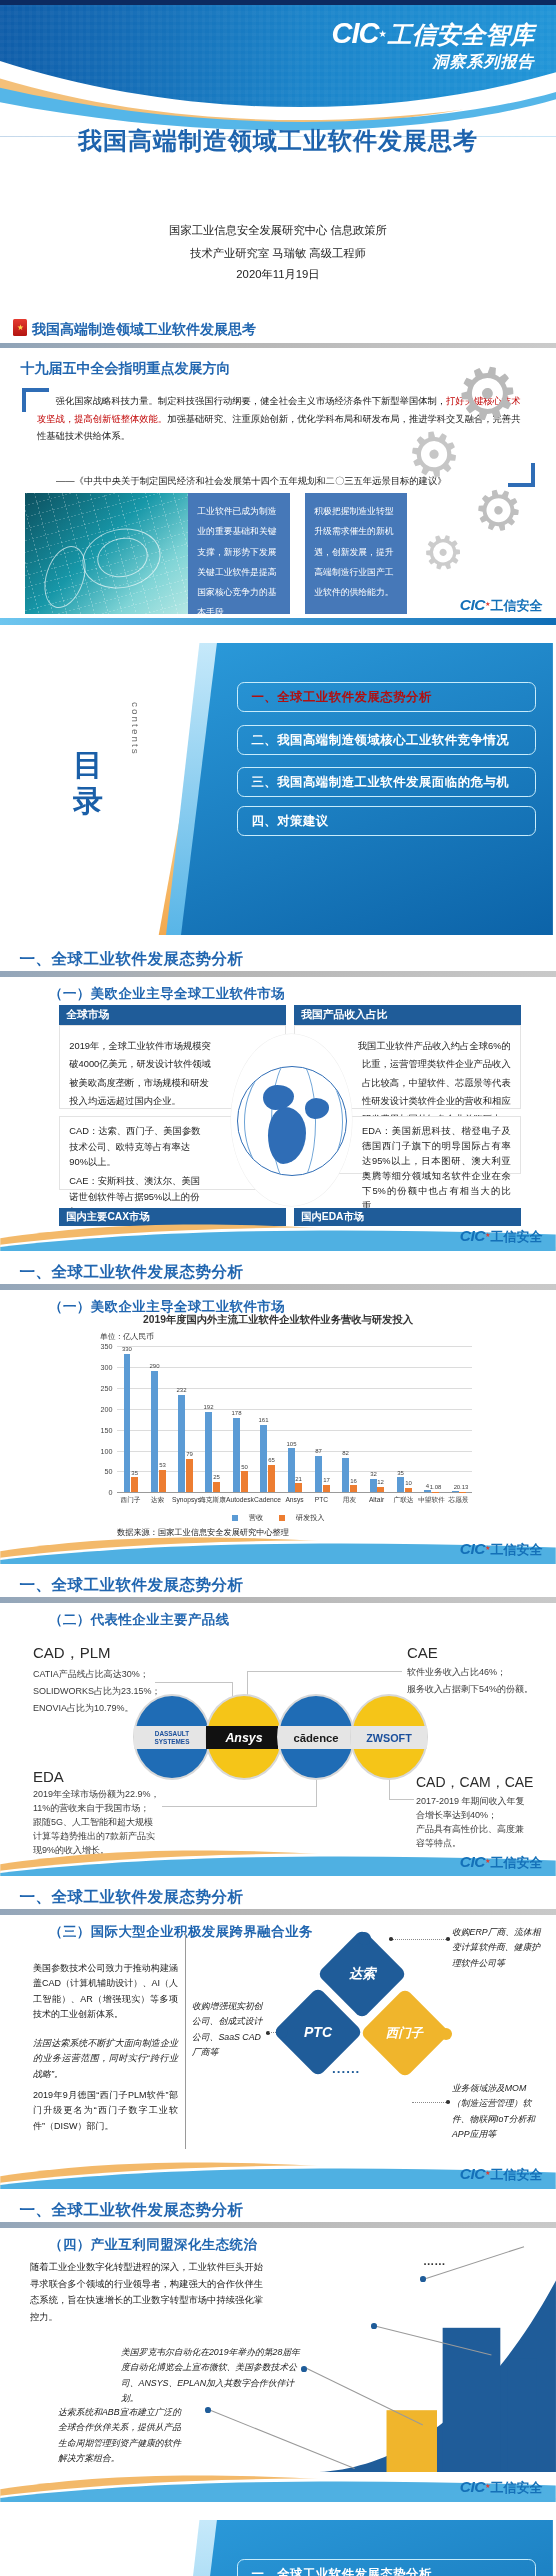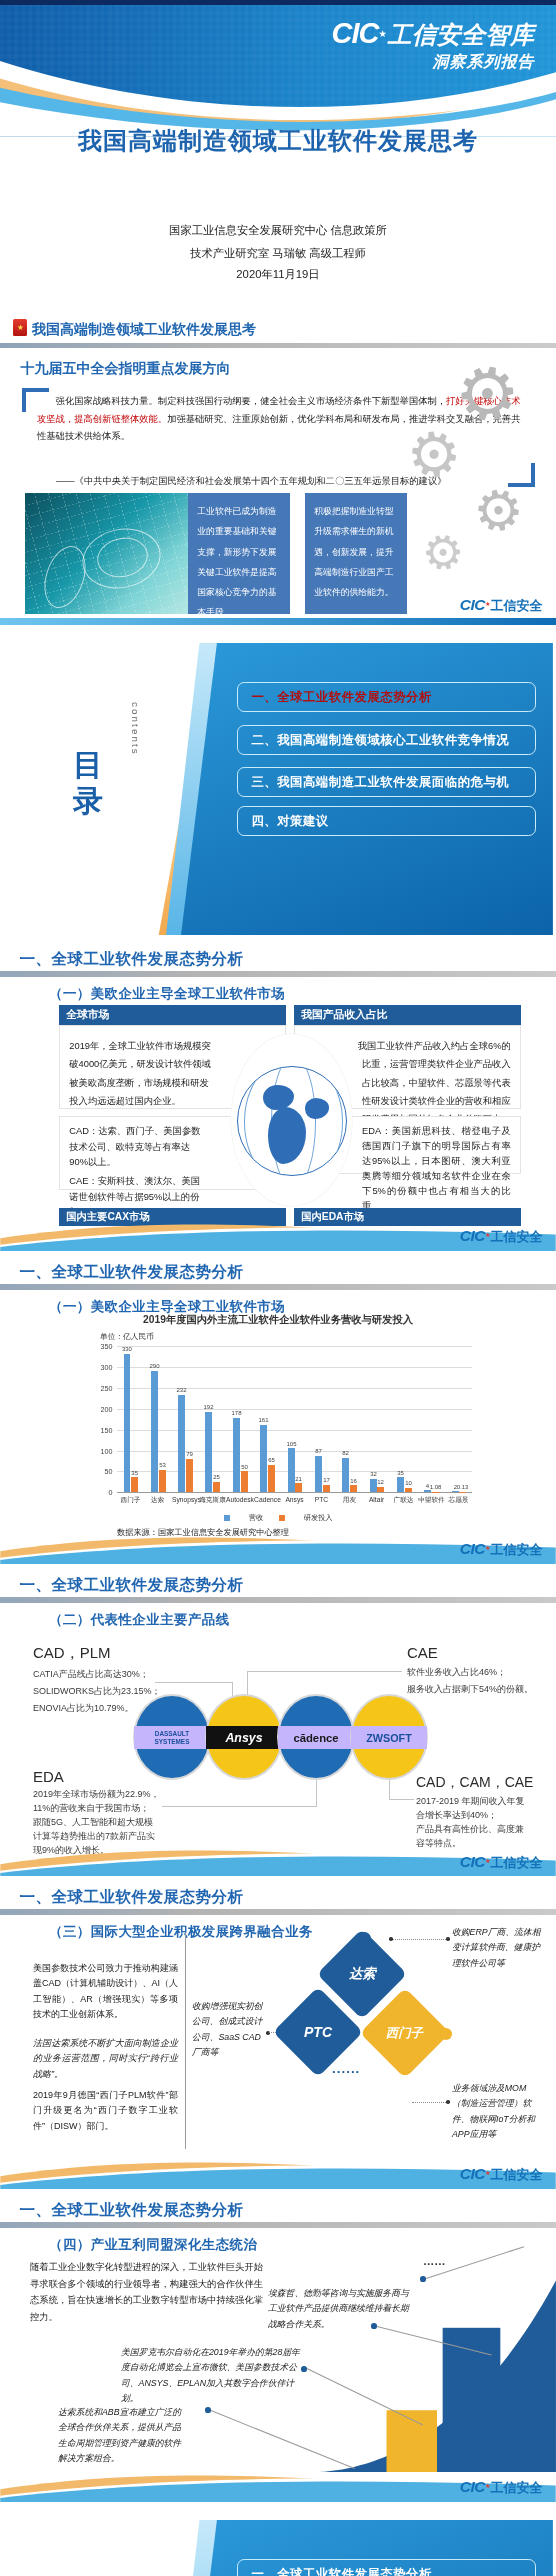--- a/index.html
+++ b/index.html
@@ -64,28 +64,28 @@
   
   .c-title{position:absolute;left:0;right:0;top:62px;text-align:center;font-size:10.3px;font-weight:bold;color:#333;}
   .c-unit{position:absolute;left:100px;top:81px;font-size:7.7px;color:#333;}
   .chart-plot{position:absolute;left:117px;top:95px;width:355px;height:146px;border-bottom:0.5px solid #9a9a9a;}
   .gridline{position:absolute;left:0;right:0;height:0.5px;background:#dcdcdc;}
   .ytick{position:absolute;right:calc(100% + 4.6px);transform:translateY(-50%);font-size:7.2px;color:#444;}
   .bar{position:absolute;bottom:0;}
   .blabel{position:absolute;width:25px;text-align:center;font-size:6px;color:#444;}
   .xlabel{position:absolute;top:calc(100% + 3.6px);text-align:center;font-size:6.7px;color:#333;}
   .legend{position:absolute;left:0;right:0;top:262px;display:flex;justify-content:center;gap:15.5px;font-size:7.2px;color:#333;}
-  .legend .it{display:flex;align-items:center;gap:19px;}
+  .legend .it{display:flex;align-items:center;gap:11px;}
   .legend-swatch{width:6.2px;height:6.2px;display:inline-block;}
   .source{position:absolute;left:117px;top:276px;font-size:8.2px;color:#222;}
   
   .blk-title{font-size:15px;color:#2b2b2b;margin-bottom:3.1px;}
   .blk-text{font-size:9px;line-height:1.9;color:#3a3a3a;}
   .ell{position:absolute;top:130px;width:78px;height:86px;border-radius:50%;border:2.1px solid #d8d8d8;box-sizing:border-box;}
-  .ell .band{position:absolute;left:-1px;right:-1px;top:30px;height:23px;background:#c4b5fd;display:flex;align-items:center;justify-content:center;font-weight:bold;}
+  .ell .band{position:absolute;left:-1px;right:-1px;top:30px;height:23px;background:#e5e5e5;display:flex;align-items:center;justify-content:center;font-weight:bold;}
   .conn{position:absolute;background:#c4c4c4;}
   
   .s7p{position:absolute;left:33px;width:145px;font-size:9px;line-height:1.7;color:#1a1a1a;text-align:justify;}
   .divider{position:absolute;left:185px;top:57px;height:216px;width:0.5px;background:#9a9a9a;}
   .callout{position:absolute;font-size:8.8px;line-height:1.75;color:#1a1a1a;font-style:italic;}
   .puz{position:absolute;width:64px;height:64px;border-radius:7.2px;transform:rotate(45deg);display:flex;align-items:center;justify-content:center;}
   .puz span{transform:rotate(-45deg);color:#fff;font-weight:bold;font-style:italic;}
   .puz.blue{background:#1f5c99;}
   .puz.yellow{background:#f0b52c;}
   .knob{position:absolute;border-radius:50%;}
@@ -410,21 +410,20 @@
     </div>
     <div class="ciclogo"><span class="c1">CIC</span><span class="st">★</span><span class="c2">工信安全</span></div>
   </div>
 
   <div class="slide" style="top:2189px;">
     <div class="s-head">一、全球工业软件发展态势分析</div>
     <div class="s-bar"></div>
     <div class="s-sub">（四）产业互利同盟深化生态统治</div>
     <div style="position:absolute;left:30px;top:70px;width:233px;font-size:9.3px;line-height:1.8;color:#1a1a1a;text-align:justify;">随着工业企业数字化转型进程的深入，工业软件巨头开始寻求联合多个领域的行业领导者，构建强大的合作伙伴生态系统，旨在快速增长的工业数字转型市场中持续强化掌控力。</div>
     <div style="position:absolute;left:423px;top:66px;font-size:11.3px;font-weight:bold;color:#333;">……</div>
-    <div class="callout" style="left:268px;top:97px;width:147px;">埃森哲、德勤等咨询与实施服务商与工业软件产品提供商继续维持着长期战略合作关系。</div>
     <div class="callout" style="left:121px;top:156px;width:180px;">美国罗克韦尔自动化在2019年举办的第28届年度自动化博览会上宣布微软、美国参数技术公司、ANSYS、EPLAN加入其数字合作伙伴计划。</div>
     <div class="callout" style="left:58px;top:216px;width:131px;">达索系统和ABB宣布建立广泛的全球合作伙伴关系，提供从产品生命周期管理到资产健康的软件解决方案组合。</div>
     <div class="bdot" style="left:420px;top:87px;"></div>
     <div class="bdot" style="left:371px;top:134px;"></div>
     <div class="bdot" style="left:301px;top:177px;"></div>
     <div class="bdot" style="left:205px;top:218px;"></div>
     <div class="thinline" style="left:426px;top:89px;width:103px;transform:rotate(-18deg);"></div>
     <div class="thinline" style="left:377px;top:137px;width:118px;transform:rotate(14deg);"></div>
     <div class="thinline" style="left:307px;top:179px;width:129px;transform:rotate(26deg);"></div>
     <div class="thinline" style="left:211px;top:221px;width:155px;transform:rotate(22deg);"></div>

